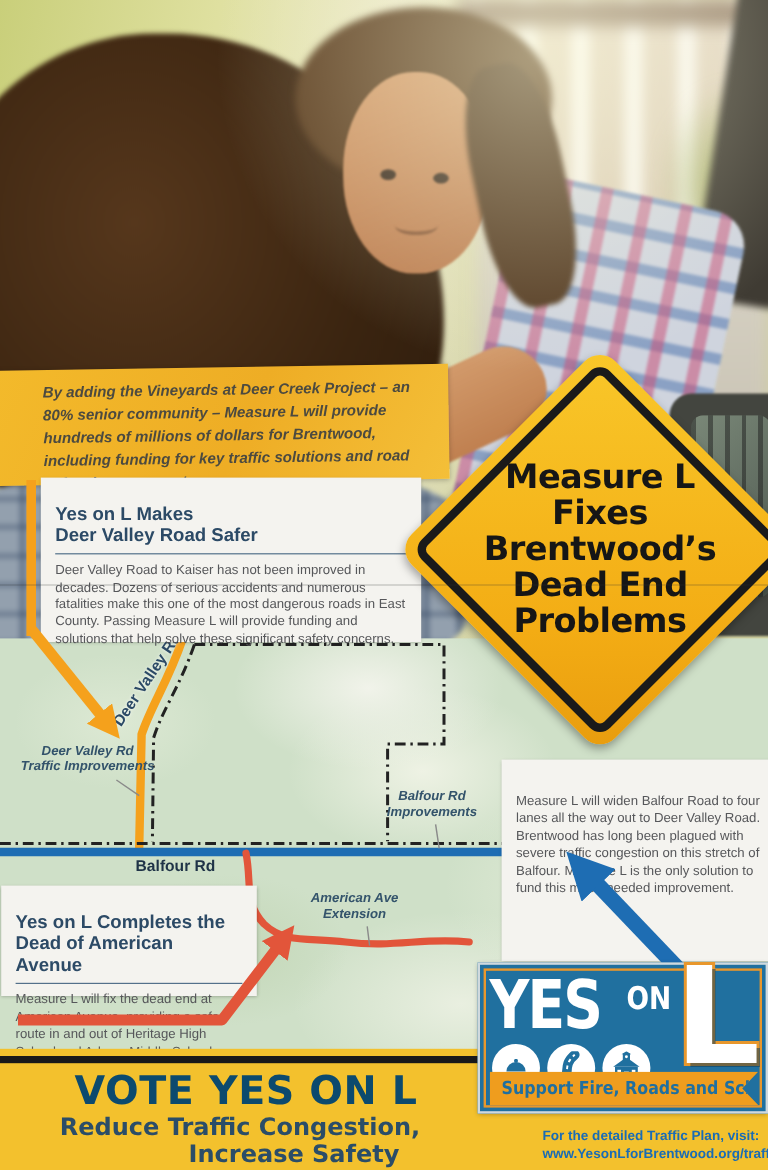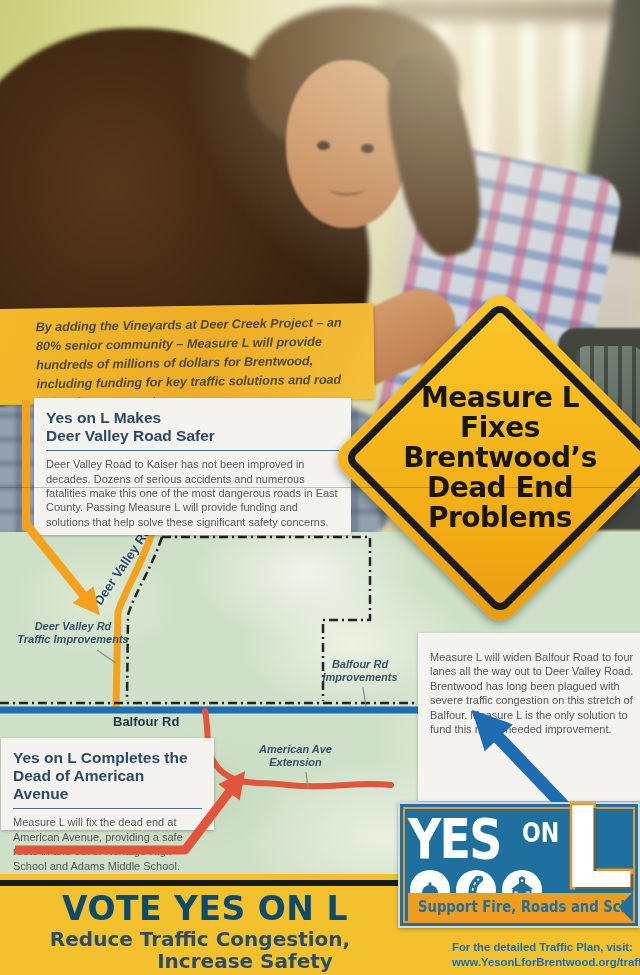--- a/index.html
+++ b/index.html
@@ -56,21 +56,21 @@
       #cfe0c8;}
   svg.layer{position:absolute;left:0;top:520px;width:640px;height:360px;pointer-events:none;}
   #roads-svg{z-index:3;}
   #arrows-svg{z-index:6;}
 
   .map-label{position:absolute;z-index:4;color:#33536b;}
   .callout{font-style:italic;font-size:11px;line-height:1.18;font-weight:700;text-align:center;}
   .roadname{font-weight:800;color:#1f3347;}
 
   
-  .card{position:absolute;background:#f4f3ef;z-index:5;box-shadow:0 1px 3px rgba(0,0,0,.28);padding:11px 12px;}
+  .card{position:absolute;background:#f4f3ef;z-index:5;box-shadow:0 1px 3px rgba(0,0,0,.28);padding:22px 12px;}
   .card h3{margin:0 0 4px 0;font-size:15.5px;line-height:1.17;color:#2c4a66;font-weight:800;
     border-bottom:1.5px solid #53708a;padding-bottom:5px;}
   .card p{margin:6px 0 0 0;font-size:11px;line-height:1.18;color:#56575a;font-weight:500;line-height:14.4px;}
   #card-dv{left:34px;top:398px;width:317px;height:137px;}
   #card-balfour{left:418px;top:633px;width:230px;height:168px;}
   #card-american{left:1px;top:738px;width:213px;height:92px;}
   #orange-bar{position:absolute;left:22px;top:400px;width:8px;height:130px;background:#f5a11c;z-index:5;}
 
   
   #sign{position:absolute;left:380px;top:338px;width:240px;height:240px;z-index:7;

